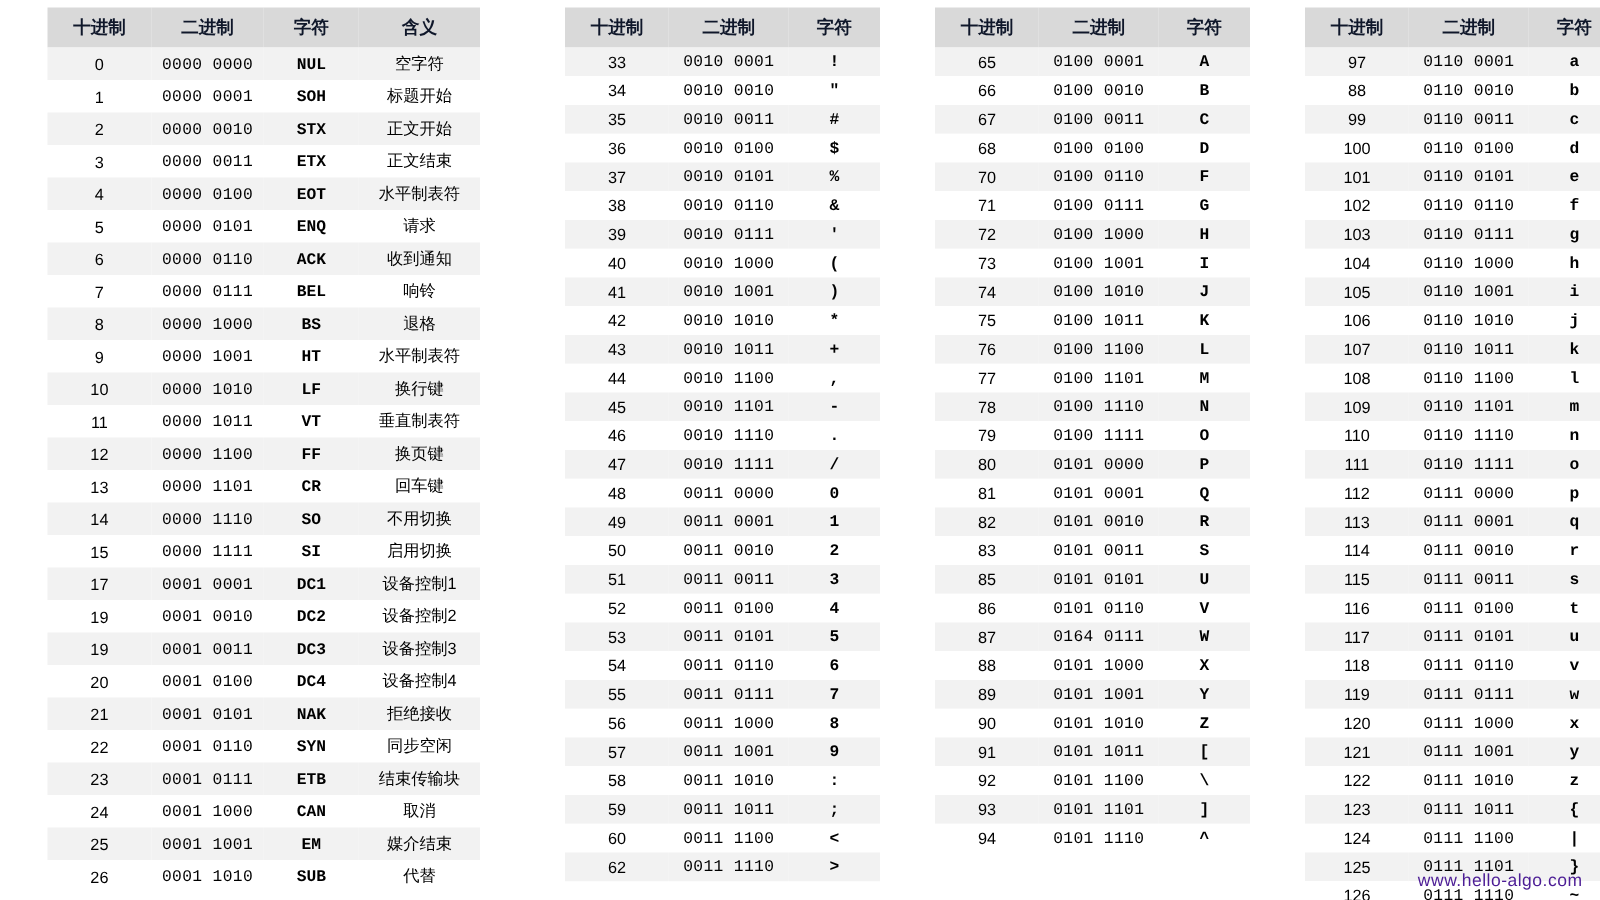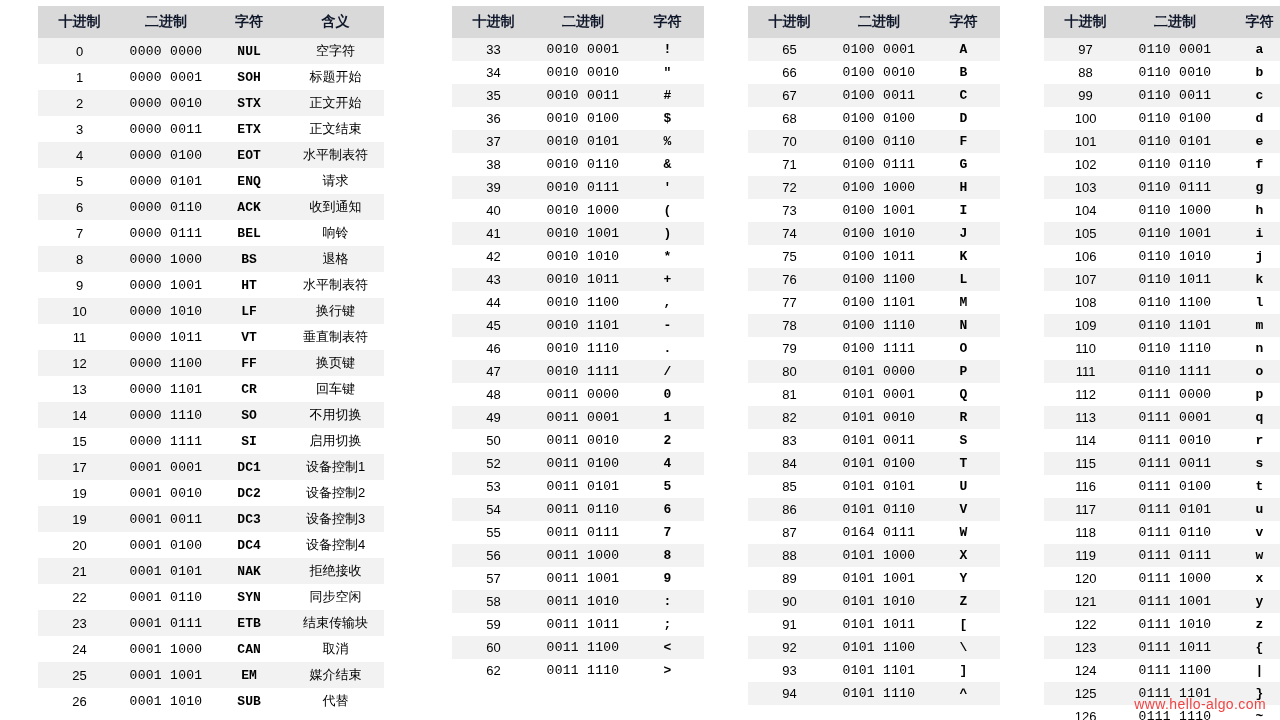--- a/index.html
+++ b/index.html
@@ -72,21 +72,21 @@
 
   .three col.c-dec { width: 33%; }
   .three col.c-bin { width: 38%; }
   .three col.c-chr { width: 29%; }
 
   .watermark {
     position: absolute;
     right: 14px;
     bottom: 8px;
     font-size: 14px;
-    color: #ef4444;
+    color: #4c1d95;
     font-family: "Liberation Sans", sans-serif;
     letter-spacing: 0.4px;
   }
 </style>
 </head>
 <body>
 
 <div id="page">
   <div class="tables-wrap">
       <div class="col-block block-0">
@@ -364,20 +364,25 @@
               <td class="dec">49</td>
               <td class="bin">0011 0001</td>
               <td class="chr">1</td>
             </tr>
             <tr>
               <td class="dec">50</td>
               <td class="bin">0011 0010</td>
               <td class="chr">2</td>
             </tr>
             <tr>
+              <td class="dec">51</td>
+              <td class="bin">0011 0011</td>
+              <td class="chr">3</td>
+            </tr>
+            <tr>
               <td class="dec">52</td>
               <td class="bin">0011 0100</td>
               <td class="chr">4</td>
             </tr>
             <tr>
               <td class="dec">53</td>
               <td class="bin">0011 0101</td>
               <td class="chr">5</td>
             </tr>
             <tr>
@@ -522,25 +527,20 @@
               <td class="dec">82</td>
               <td class="bin">0101 0010</td>
               <td class="chr">R</td>
             </tr>
             <tr>
               <td class="dec">83</td>
               <td class="bin">0101 0011</td>
               <td class="chr">S</td>
             </tr>
             <tr>
-              <td class="dec">84</td>
-              <td class="bin">0101 0100</td>
-              <td class="chr">T</td>
-            </tr>
-            <tr>
               <td class="dec">85</td>
               <td class="bin">0101 0101</td>
               <td class="chr">U</td>
             </tr>
             <tr>
               <td class="dec">86</td>
               <td class="bin">0101 0110</td>
               <td class="chr">V</td>
             </tr>
             <tr>

